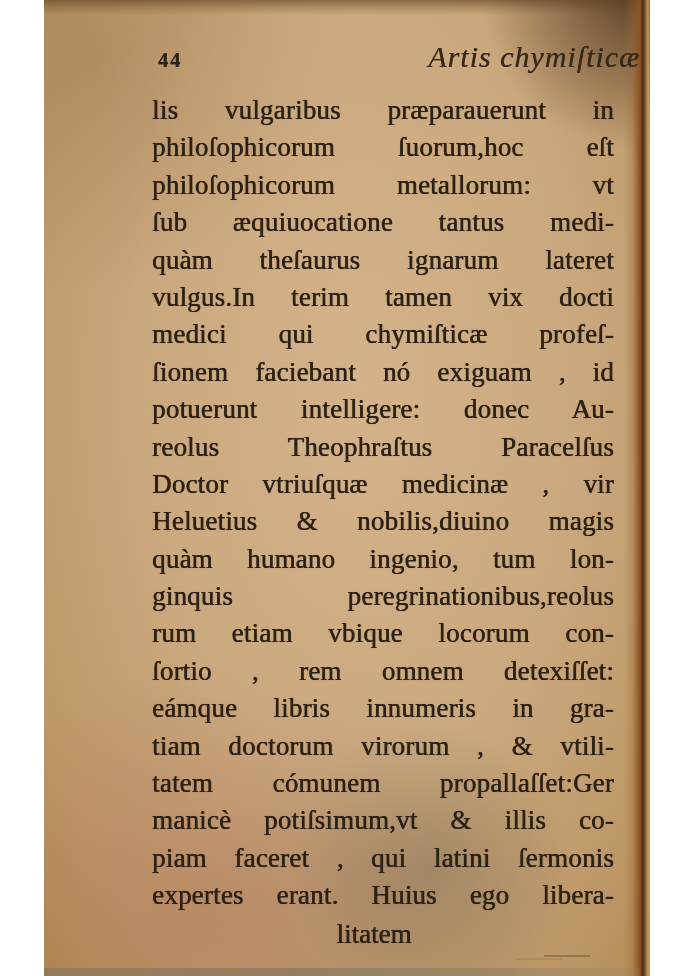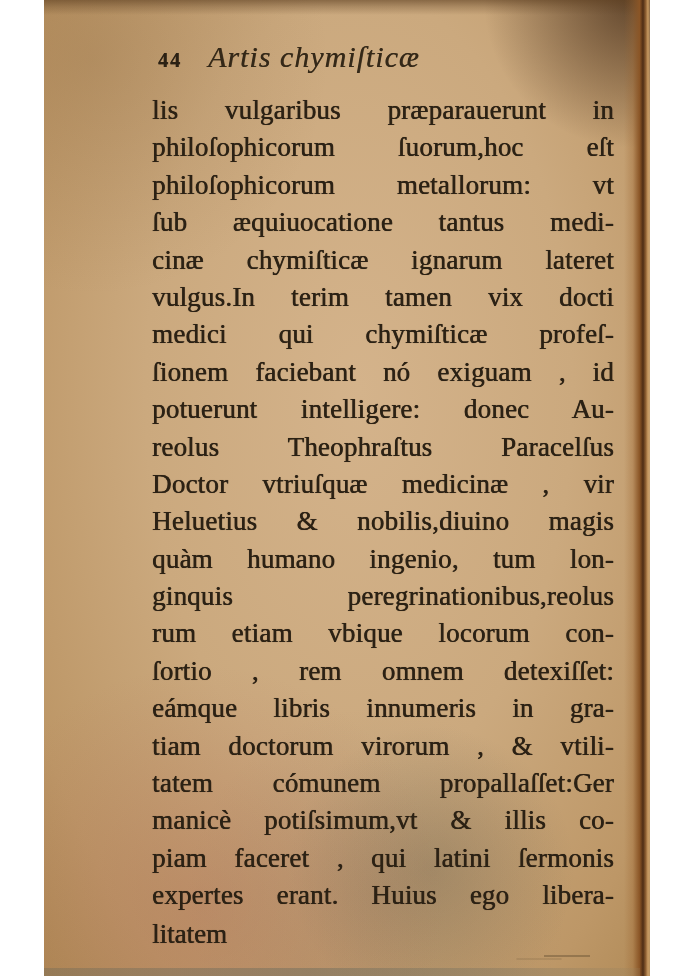--- a/index.html
+++ b/index.html
@@ -70,21 +70,21 @@
   }
   #page-number {
     font-size: 20px;
     font-weight: bold;
     letter-spacing: 2px;
     padding-left: 6px;
     text-shadow: 0.5px 0 0 rgba(43,33,20,0.85);
   }
   #running-header {
     flex: 1;
-    text-align: left;
+    text-align: right;
     transform: translateX(26px);
     font-style: italic;
     font-size: 30px;
     letter-spacing: 1px;
     color: #342818;
     text-shadow: 0.4px 0 0 rgba(52,40,24,0.8);
   }
   #body-text {
     margin-top: 8px;
   }
@@ -95,21 +95,21 @@
     letter-spacing: 0.2px;
     white-space: nowrap;
     text-align: justify;
     text-align-last: justify;
     text-shadow: 0.5px 0 0 rgba(43,33,20,0.85), 0 0 0.7px rgba(43,33,20,0.55);
   }
   #catchword-row {
     height: 38px;
     line-height: 38px;
     font-size: 27px;
-    text-align: left;
+    text-align: center;
     padding-right: 18px;
     text-shadow: 0.5px 0 0 rgba(43,33,20,0.85), 0 0 0.7px rgba(43,33,20,0.55);
   }
   #catchword-underline {
     position: absolute;
     right: 60px; top: 955px;
     width: 46px; height: 2px;
     background: rgba(60,45,28,0.30);
     box-shadow: -28px 3px 0 -0.5px rgba(60,45,28,0.22);
   }
@@ -126,21 +126,21 @@
       <div id="header-row">
         <span id="page-number">44</span>
         <span id="running-header">Artis chymiſticæ</span>
       </div>
 
       <div id="body-text">
         <div class="line">lis vulgaribus præparauerunt in</div>
         <div class="line">philoſophicorum ſuorum,hoc eſt</div>
         <div class="line">philoſophicorum metallorum: vt</div>
         <div class="line">ſub æquiuocatione tantus medi-</div>
-        <div class="line">cinæ chymiſticæ ignarum lateret</div>
+        <div class="line">quàm theſaurus ignarum lateret</div>
         <div class="line">vulgus.In terim tamen vix docti</div>
         <div class="line">medici qui chymiſticæ profeſ-</div>
         <div class="line">ſionem faciebant nó exiguam , id</div>
         <div class="line">potuerunt intelligere: donec Au-</div>
         <div class="line">reolus Theophraſtus Paracelſus</div>
         <div class="line">Doctor vtriuſquæ medicinæ , vir</div>
         <div class="line">Heluetius &amp; nobilis,diuino magis</div>
         <div class="line">quàm humano ingenio, tum lon-</div>
         <div class="line">ginquis peregrinationibus,reolus</div>
         <div class="line">rum etiam vbique locorum con-</div>

